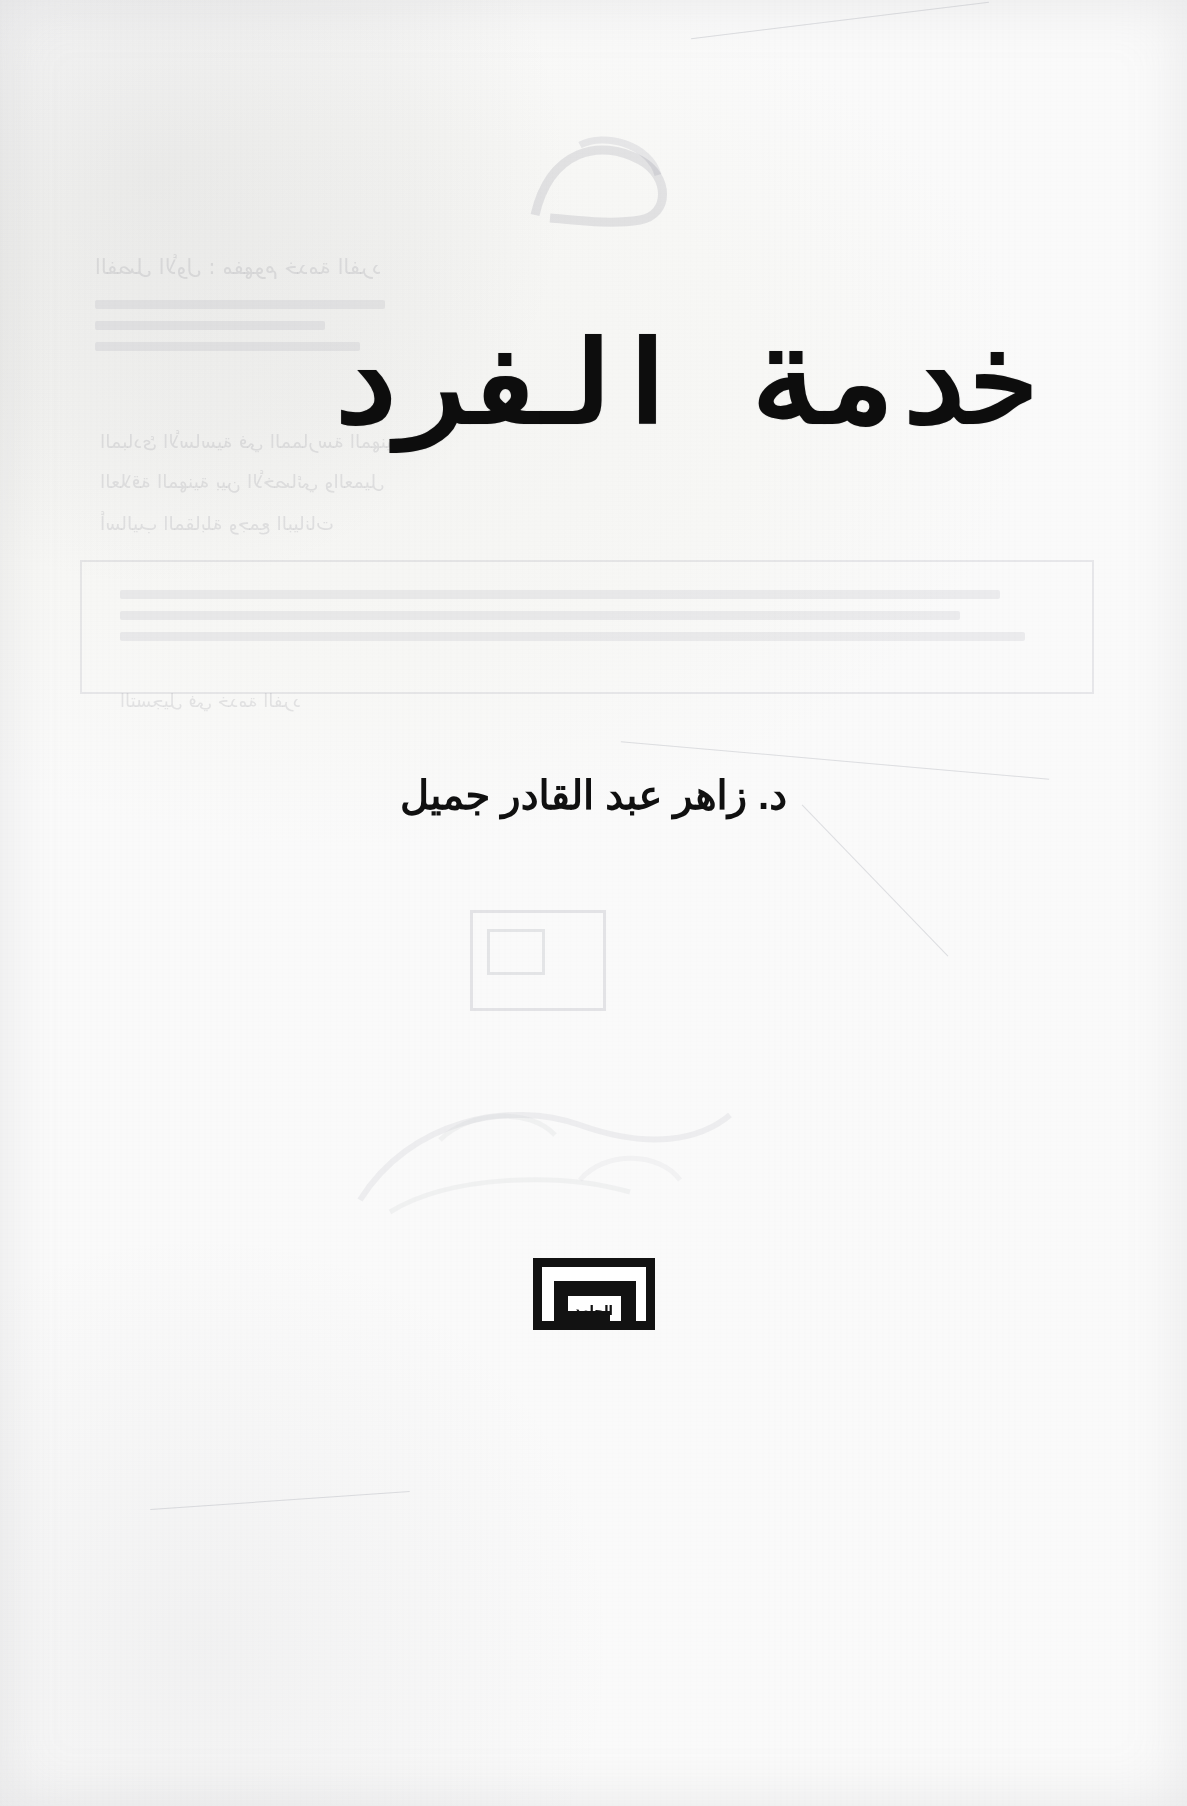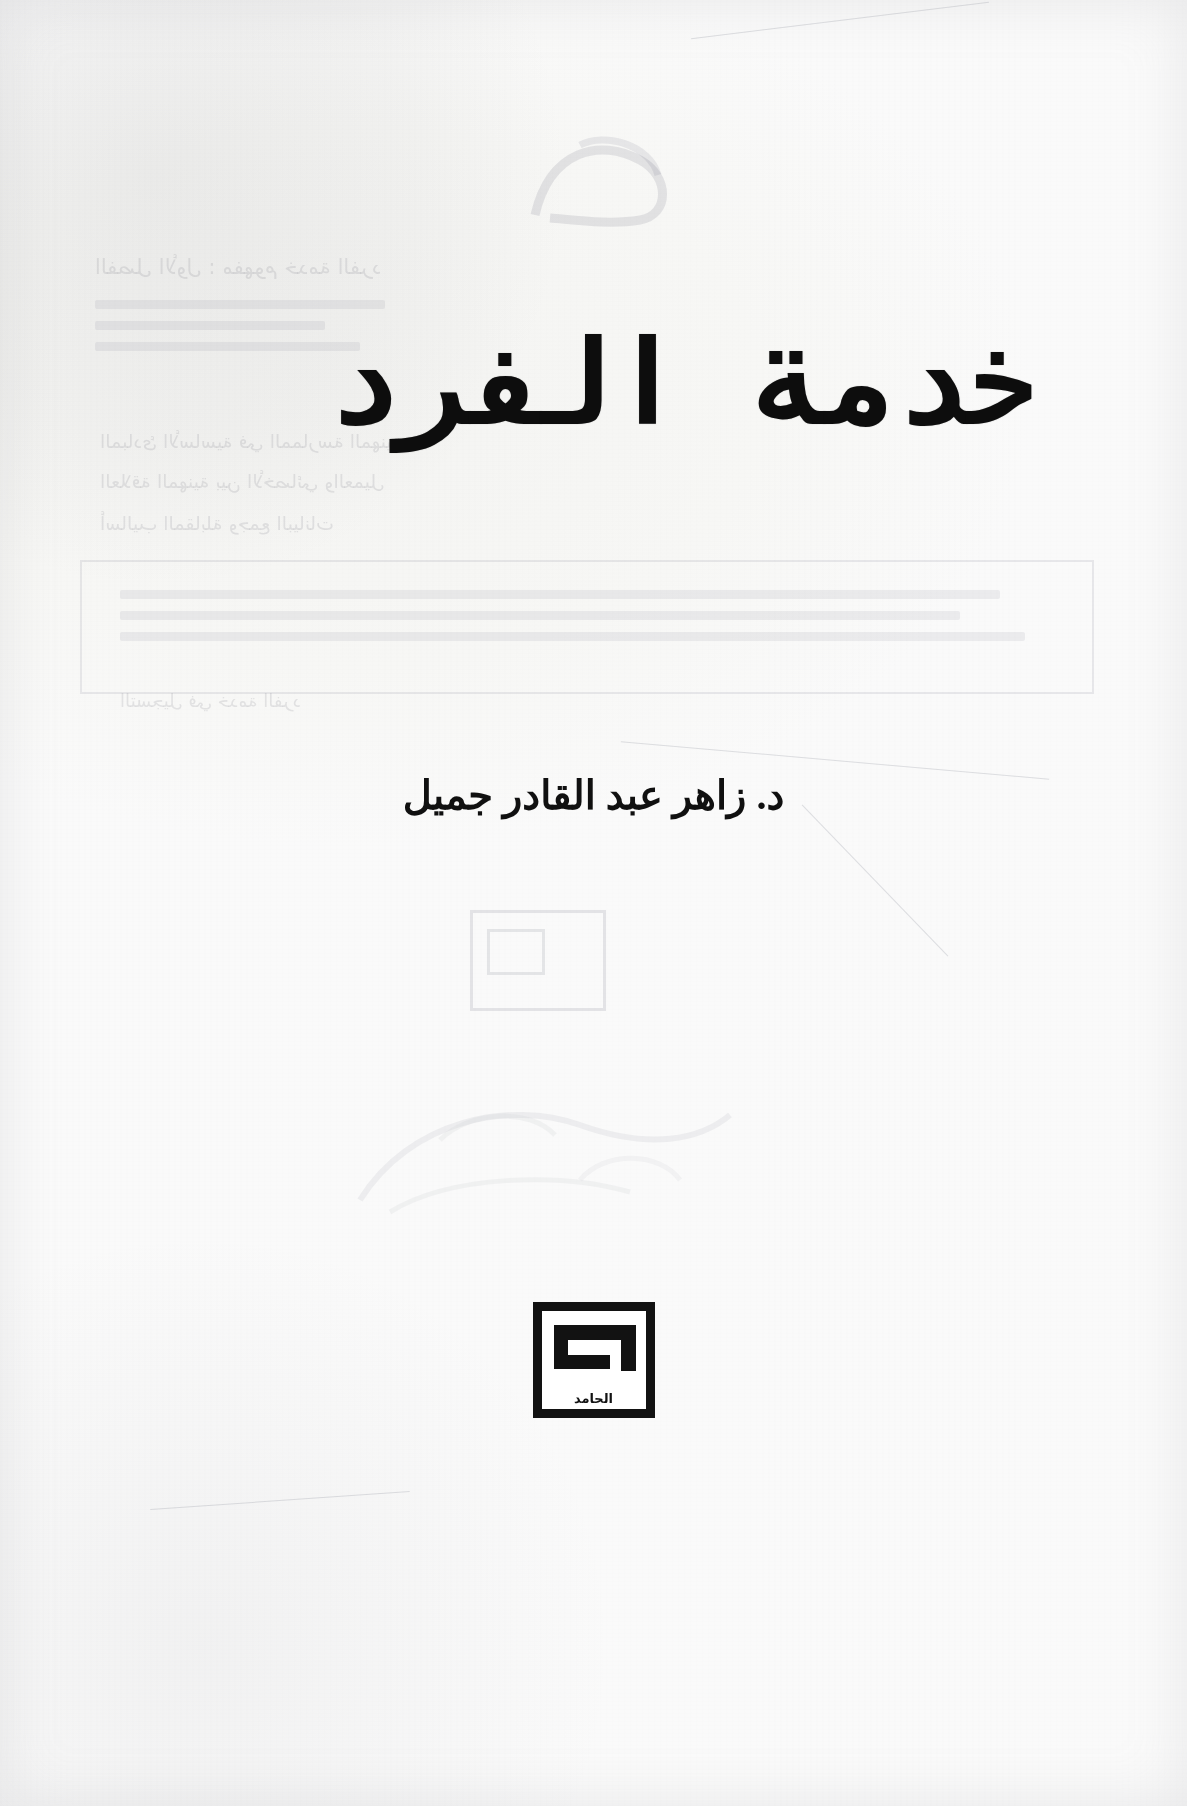--- a/index.html
+++ b/index.html
@@ -106,36 +106,36 @@
     left: 0;
     width: 1187px;
     display: flex;
     flex-direction: row-reverse;
     justify-content: center;
     align-items: baseline;
     gap: 86px;
     direction: rtl;
   }
   .author {
-    font-family: Liberation Serif, serif;
+    font-family: Liberation Sans, sans-serif;
     font-weight: bold;
     font-size: 40px;
     color: #101010;
     white-space: nowrap;
     letter-spacing: 0.5px;
   }
 
   
   .publisher-logo {
     position: absolute;
     left: 50%;
     transform: translateX(-50%);
-    top: 1302px;
+    top: 1258px;
     width: 122px;
-    height: 116px;
+    height: 72px;
   }
   .logo-frame {
     position: absolute;
     inset: 0;
     border: 9px solid #121212;
     background: #ffffff;
   }
   .logo-mark {
     position: absolute;
     inset: 9px;

